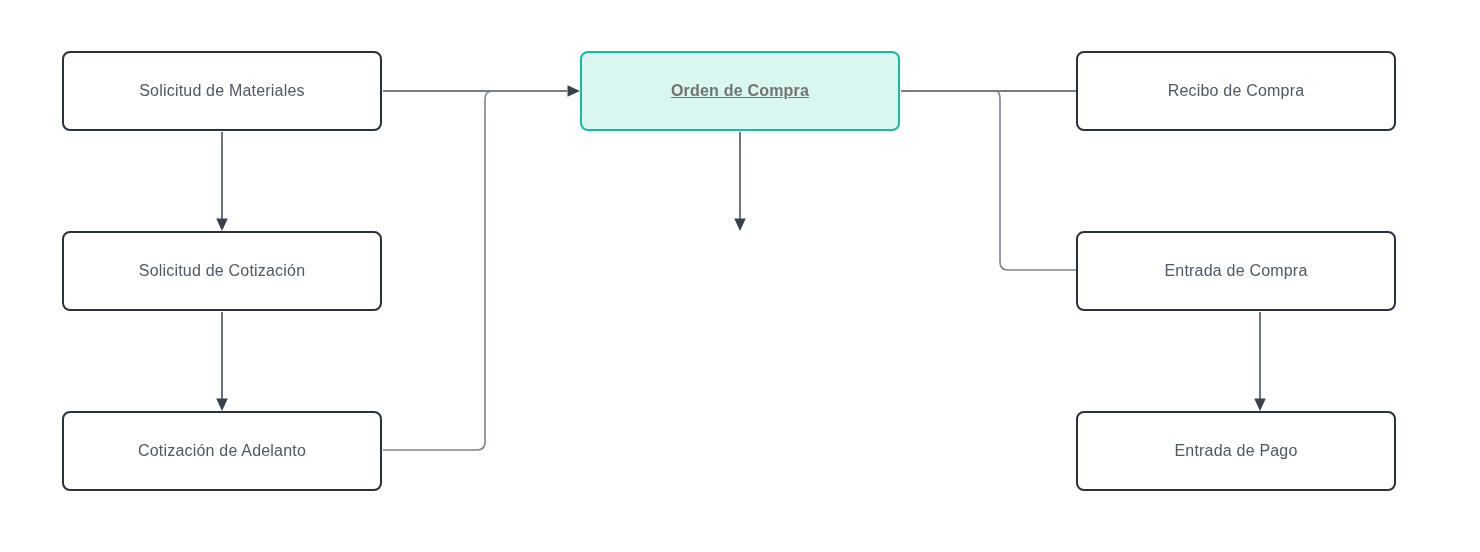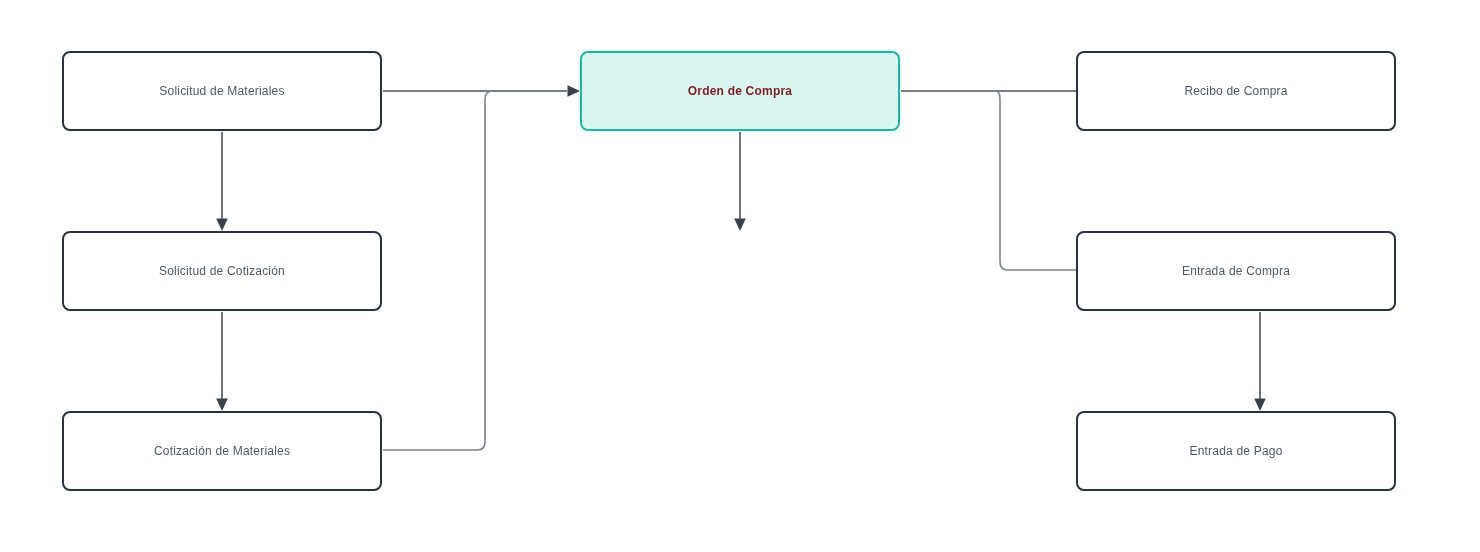--- a/index.html
+++ b/index.html
@@ -27,29 +27,30 @@
     width: 320px;
     height: 80px;
     box-sizing: border-box;
     background: #ffffff;
     border: 2px solid #2a3140;
     border-radius: 8px;
     display: flex;
     align-items: center;
     justify-content: center;
     text-align: center;
-    font-size: 12px;
+    font-size: 16px;
     color: #4f5866;
     letter-spacing: 0.2px;
   }
   .node.highlight {
     background: #d9f6f0;
     border-color: #14bda0;
-    color: #7f1d1d;
+    color: #737373;
     font-weight: bold;
+    text-decoration: underline;
   }
   .col1 { left: 62px; }
   .col2 { left: 580px; }
   .col3 { left: 1076px; }
   .row1 { top: 51px; }
   .row2 { top: 231px; align-items: center; }
   .row3 { top: 411px; }
 </style>
 </head>
 <body>
@@ -100,21 +101,21 @@
 
   <div class="node col1 row1">
     <span>Solicitud de Materiales</span>
   </div>
 
   <div class="node col1 row2">
     <span>Solicitud de Cotización</span>
   </div>
 
   <div class="node col1 row3">
-    <span>Cotización de Materiales</span>
+    <span>Cotización de Adelanto</span>
   </div>
 
   <div class="node highlight col2 row1">
     <span>Orden de Compra</span>
   </div>
 
 
   <div class="node col3 row1">
     <span>Recibo de Compra</span>
   </div>

